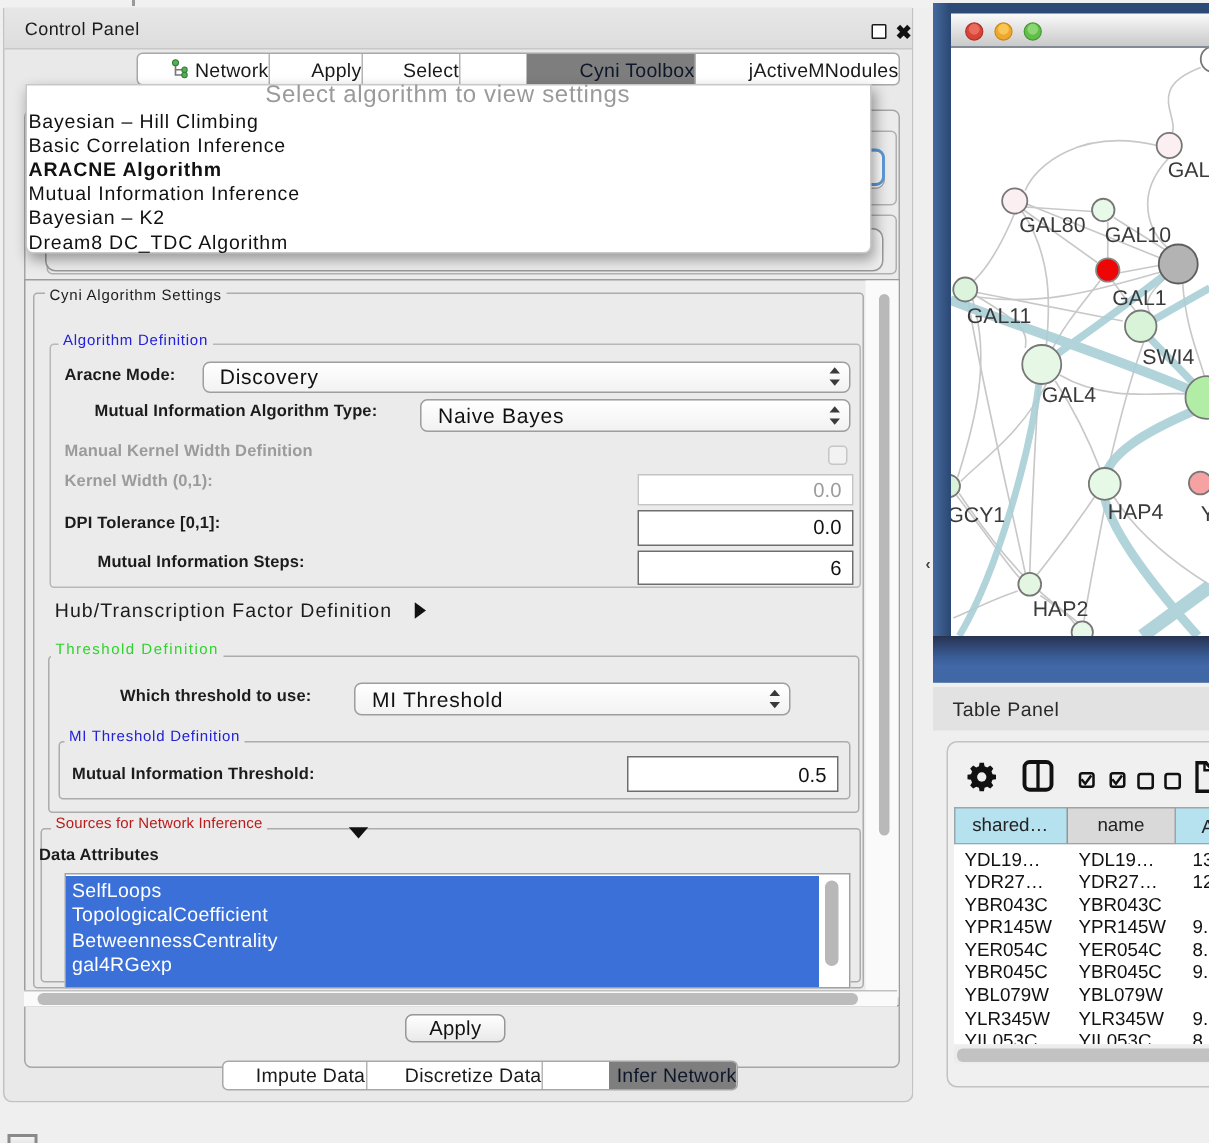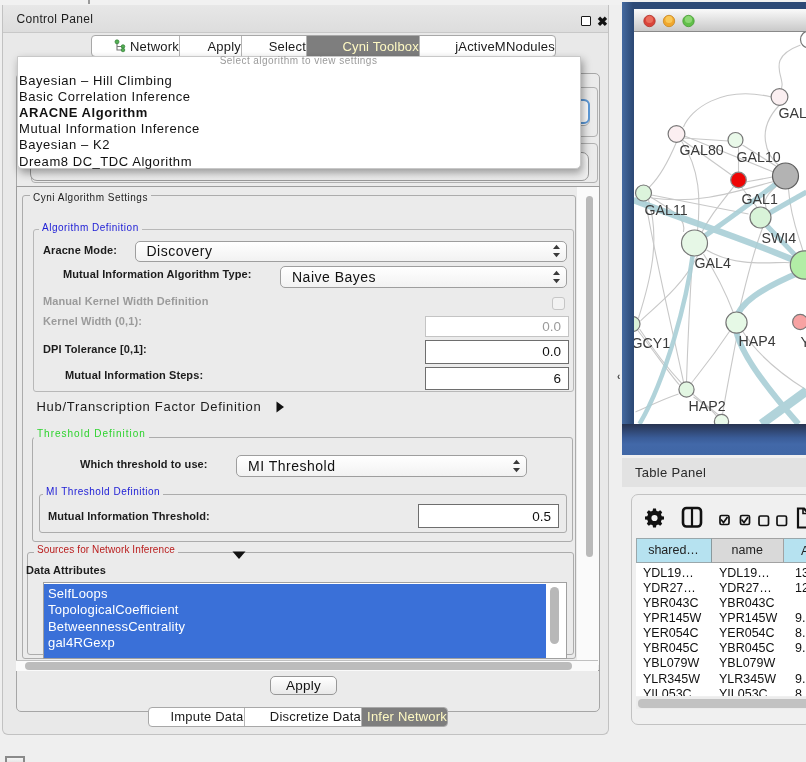--- a/index.html
+++ b/index.html
@@ -11,21 +11,21 @@
 .lbl.b { font-size:11px; letter-spacing:0.1px; }
 .b { font-weight:bold; }
 .gray { color:#9b9b9b; }
 
 #cp { position:absolute; left:2px; top:5px; width:607px; height:730px; background:#e9e9e9; border:1px solid #c2c2c2; border-top:none; border-radius:0 0 6px 6px; }
 #cphead { position:absolute; left:0; top:0; width:100%; height:28px; background:linear-gradient(#e7e7e7,#dddddd); border-bottom:1px solid #c8c8c8; }
 
 .seg { position:absolute; display:flex; background:#fff; border:1px solid #a8a8a8; border-radius:4px; overflow:hidden; }
 .seg span { display:flex; align-items:center; justify-content:flex-end; font-size:13px; letter-spacing:0.2px; color:#1a1a1a; border-right:1px solid #b5b5b5; }
 .seg span:last-child { border-right:none; }
-.seg span.sel { background:#7e7e7e; color:#fef9c3; }
+.seg span.sel { background:#7e7e7e; color:#0f172a;margin-left:44px; }
 
 #tabpanel { position:absolute; left:13px; top:68px; width:584px; height:639px; background:#ebebeb; border:1px solid #a6a6a6; border-radius:5px; }
 .group { position:absolute; border:1px solid #acacac; border-radius:3px; }
 .gtitle { position:absolute; font-size:10px; letter-spacing:0.5px; background:#ebebeb; padding:0 3px; white-space:nowrap; }
 .combo { position:absolute; background:linear-gradient(#ffffff,#f2f2f2); border:1px solid #9e9e9e; border-radius:5px; font-size:14px; letter-spacing:0.5px; color:#111; display:flex; align-items:center; padding-left:11px; }
 .stepper { position:absolute; right:5px; top:50%; transform:translateY(-50%); width:9px; height:14px; }
 .field { position:absolute; background:#fff; font-size:13.5px; color:#111; display:flex; align-items:center; justify-content:flex-end; padding-right:7px; }
 .popuplist { font-size:13px; letter-spacing:0.55px; color:#111; line-height:16.2px; }
 </style>
 </head>
@@ -135,21 +135,21 @@
 
   <div class="abs" style="left:268px;top:671px;width:67px;height:18.5px;background:linear-gradient(#ffffff,#e9e9e9);border:1px solid #989898;border-radius:5px;display:flex;align-items:center;justify-content:center;font-size:13.5px;letter-spacing:0.2px;color:#111;">Apply</div>
 
   <div class="seg" style="left:145.5px;top:701.5px;height:20.5px;">
     <span style="width:96px;">Impute Data</span>
     <span style="width:117.5px;">Discretize Data</span>
     <span class="sel" style="width:85px;">Infer Network</span>
   </div>
 
   <div class="abs" style="left:14.5px;top:51px;width:564px;height:113px;background:#fff;border:1px solid #c8c8c8;border-radius:0 0 5px 5px;box-shadow:2px 4px 9px rgba(0,0,0,0.38);"></div>
-  <div class="abs" style="left:14.5px;top:50px;width:564px;text-align:center;font-size:10px;letter-spacing:0.45px;color:#9a9a9a;">Select algorithm to view settings</div>
+  <div class="abs" style="left:14.5px;top:50px;width:564px;text-align:center;font-size:16px;letter-spacing:0.45px;color:#9a9a9a;">Select algorithm to view settings</div>
   <div class="abs popuplist" style="left:17px;top:67.5px;">Bayesian – Hill Climbing<br>Basic Correlation Inference<br><span class="b">ARACNE Algorithm</span><br>Mutual Information Inference<br>Bayesian – K2<br>Dream8 DC_TDC Algorithm</div>
 </div>
 
 <div class="abs" style="left:617px;top:370.5px;width:6px;height:9px;color:#444;font-size:10px;font-weight:bold;">‹</div>
 
 <div class="abs" style="left:622px;top:2px;width:190px;height:453px;background:linear-gradient(90deg,#44699f,#2d4a76 11px);"></div>
 <div class="abs" style="left:622px;top:424px;width:190px;height:31px;background:linear-gradient(#273350,#3a5c98 45%,#4268a8 65%,#4067a6);"></div>
 <div class="abs" style="left:633.5px;top:9px;width:178.5px;height:22.5px;background:linear-gradient(#fafafa,#c9c9c9);border-bottom:1px solid #8a8a8a;"></div>
 <svg class="abs" style="left:633.5px;top:9px;" width="70" height="23" viewBox="0 0 70 23">
   <circle cx="15.5" cy="12" r="5.7" fill="#d94439" stroke="#b03028" stroke-width="0.8"></circle>

